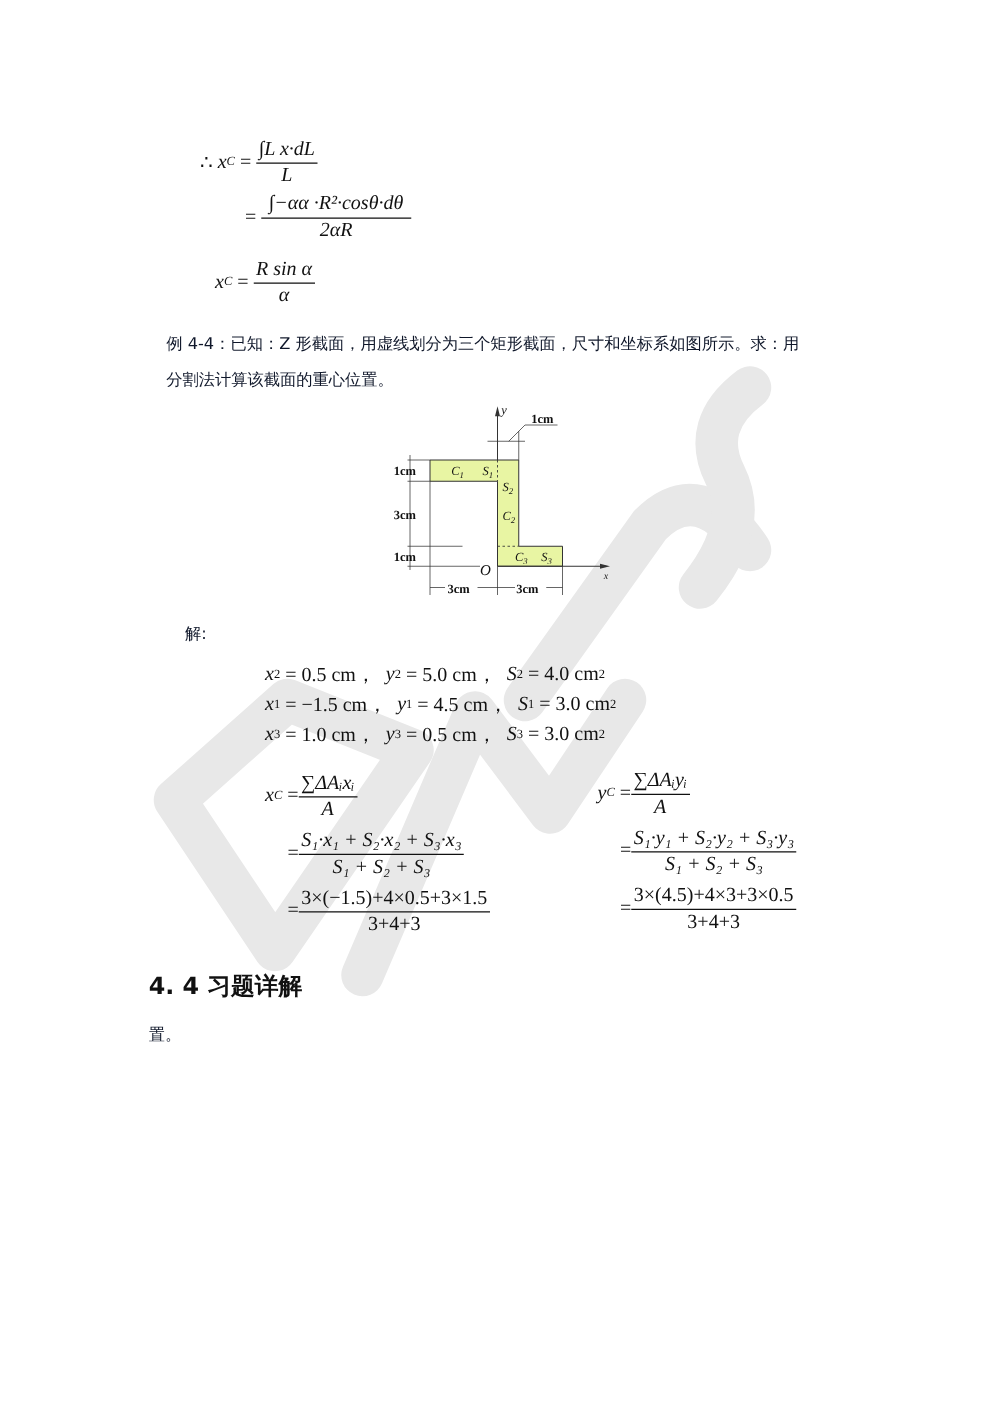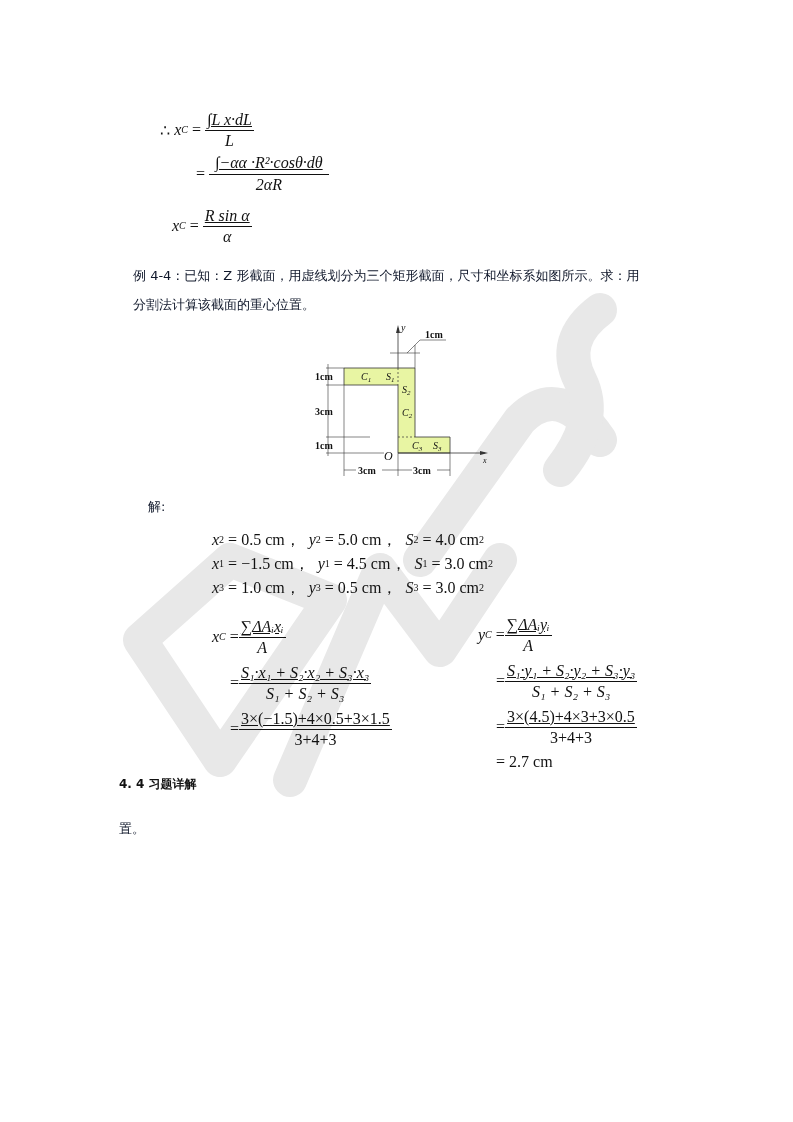--- a/index.html
+++ b/index.html
@@ -3,24 +3,24 @@
 <meta charset="utf-8">
 <style>
   html, body { margin: 0; padding: 0; background: #ffffff; }
   body { width: 793px; height: 1122px; position: relative; overflow: hidden;
          font-family: "Liberation Serif", "DejaVu Serif", serif; color: #111; }
   .abs { position: absolute; }
   .math { font-family: "Liberation Serif", "DejaVu Serif", serif; font-size: 16px; white-space: nowrap; }
   .it { font-style: italic; }
   sub, sup { font-size: 10px; line-height: 0; }
   .frac { display: inline-flex; flex-direction: column; align-items: center; vertical-align: middle; }
-  .frac .num { padding: 0 2px 1px 2px; border-bottom: 1px solid #111; text-align: center; text-decoration: underline; }
+  .frac .num { padding: 0 2px 1px 2px; border-bottom: 1px solid #111; text-align: center; }
   .frac .den { padding-top: 1px; text-align: center; }
   .cn { font-family: "DejaVu Sans", "Liberation Sans", sans-serif; font-size: 13px; color: #0f172a; }
-  .h { font-family: "DejaVu Sans", "Liberation Sans", sans-serif; font-weight: bold; font-size: 12px; }
+  .h { font-family: "DejaVu Sans", "Liberation Sans", sans-serif; font-weight: bold; font-size: 19px; }
   .watermark { position: absolute; left: 0; top: 0; pointer-events: none; }
   .line { display: flex; align-items: center; height: 24px; }
 </style>
 </head>
 <body>
 
 <svg class="watermark" width="793" height="1122" viewBox="0 0 793 1122">
   <g fill="none" stroke="#e8e8e8" stroke-width="34" stroke-linecap="round" stroke-linejoin="round">
     <path d="M140 640 L220 760 L330 600 L230 560 Z"></path>
     <path d="M290 780 L380 570 L440 650 L500 560"></path>
@@ -174,22 +174,19 @@
       <span class="den it">S₁ + S₂ + S₃</span>
     </span>
   </div>
   <div class="line" style="height:46px; padding-left:18px;">
     <span>=</span>
     <span class="frac">
       <span class="num">3×(4.5)+4×3+3×0.5</span>
       <span class="den">3+4+3</span>
     </span>
   </div>
-  <div class="line" style="height:24px; padding-left:18px;">
-    <span>= 2.7 cm</span>
-  </div>
 </div>
 
 <div class="abs h" style="left:119px; top:776px;">4. 4 习题详解</div>
 
 <div class="abs cn" style="left:119px; top:818px; width:560px; line-height:22px;">
   <div>置。</div>
 </div>
 
 </body></html>

